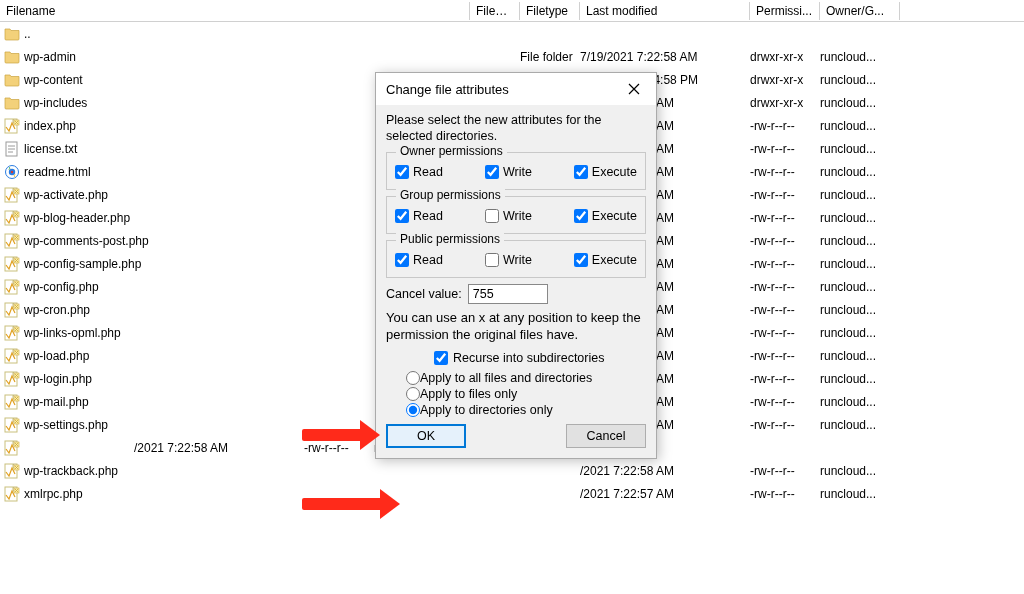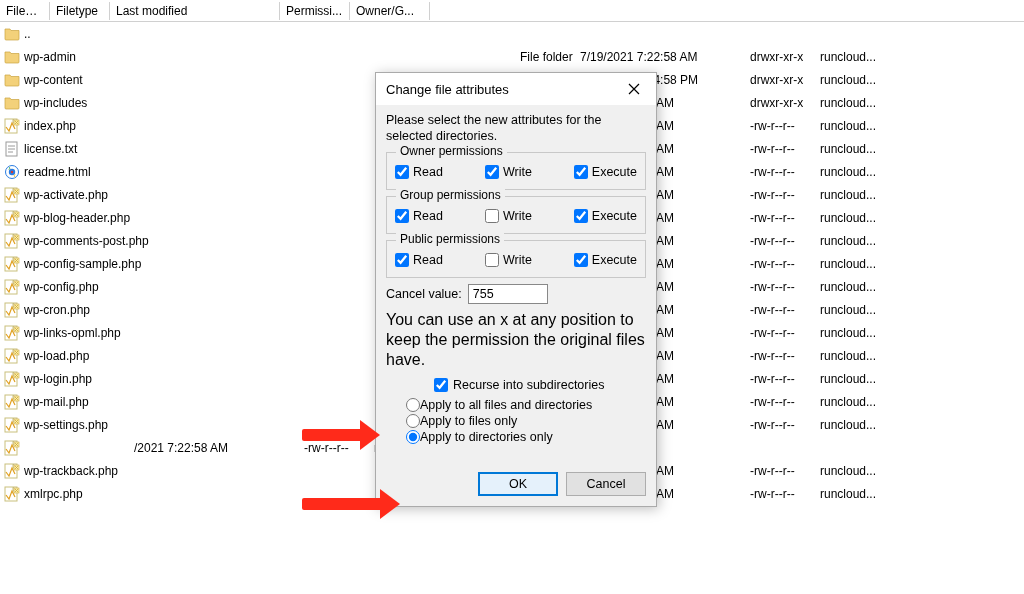--- a/index.html
+++ b/index.html
@@ -98,28 +98,28 @@
     padding: 0 4px;
     font-size: 12px;
   }
   .perm-row { display: flex; gap: 18px; margin-top: 4px; justify-content: space-between;}
   .perm-row label { display:flex; align-items:center; gap:4px; font-size:12.5px;}
   .perm-row input[type=checkbox]{ width:14px; height:14px; margin:0;}
   .numeric-row { display:flex; align-items:center; gap:6px; margin: 4px 0 6px 0;}
   .numeric-row input[type=text]{
     width: 80px; height: 20px; border:1px solid #888; padding: 1px 4px; font-size:12.5px;
   }
-  .hint { font-size: 16px; line-height:1.25; margin-bottom:8px;}
+  .hint { font-size: 13px; line-height:1.25; margin-bottom:8px;}
   .recurse-row { display:flex; align-items:center; gap:5px; margin-bottom:6px;padding-left:48px;}
   .recurse-row input[type=checkbox]{width:14px;height:14px;margin:0;}
   .radio-list { padding-left: 20px; }
   .radio-list label { display:flex; align-items:flex-end; margin: 2px 0; font-size:12.5px;}
   .radio-list input[type=radio]{ width:14px; height:14px; margin:0;}
   .dialog-buttons {
-    display:flex; justify-content:flex-end; gap:8px; margin-top:28px;
+    display:flex; justify-content:space-between; gap:8px; margin-top:7px;
   }
   .dialog-buttons button {
     width: 80px; height: 24px;
     border: 1px solid #adadad;
     background: #e1e1e1;
     font-size: 12.5px;
   }
   .dialog-buttons button.primary {
     border: 2px solid #0078d7;
     background: #e5f1fb;
@@ -139,20 +139,21 @@
     border-top: 15px solid transparent;
     border-bottom: 15px solid transparent;
   }
   .arrow1 { left: 302px; top: 429px; width: 60px; }
   .arrow2 { left: 302px; top: 498px; width: 80px; }
 </style>
 </head>
 <body>
 
 <div class="table-header">
+  <div class="col col-filename">Filename</div>
   <div class="col col-filesize">Filesize</div>
   <div class="col col-filetype">Filetype</div>
   <div class="col col-modified">Last modified</div>
   <div class="col col-perms">Permissi...</div>
   <div class="col col-owner">Owner/G...</div>
 </div>
 
 <div class="file-list" id="file-list">
   <div class="file-row">
     <span class="icon ico-folder">

